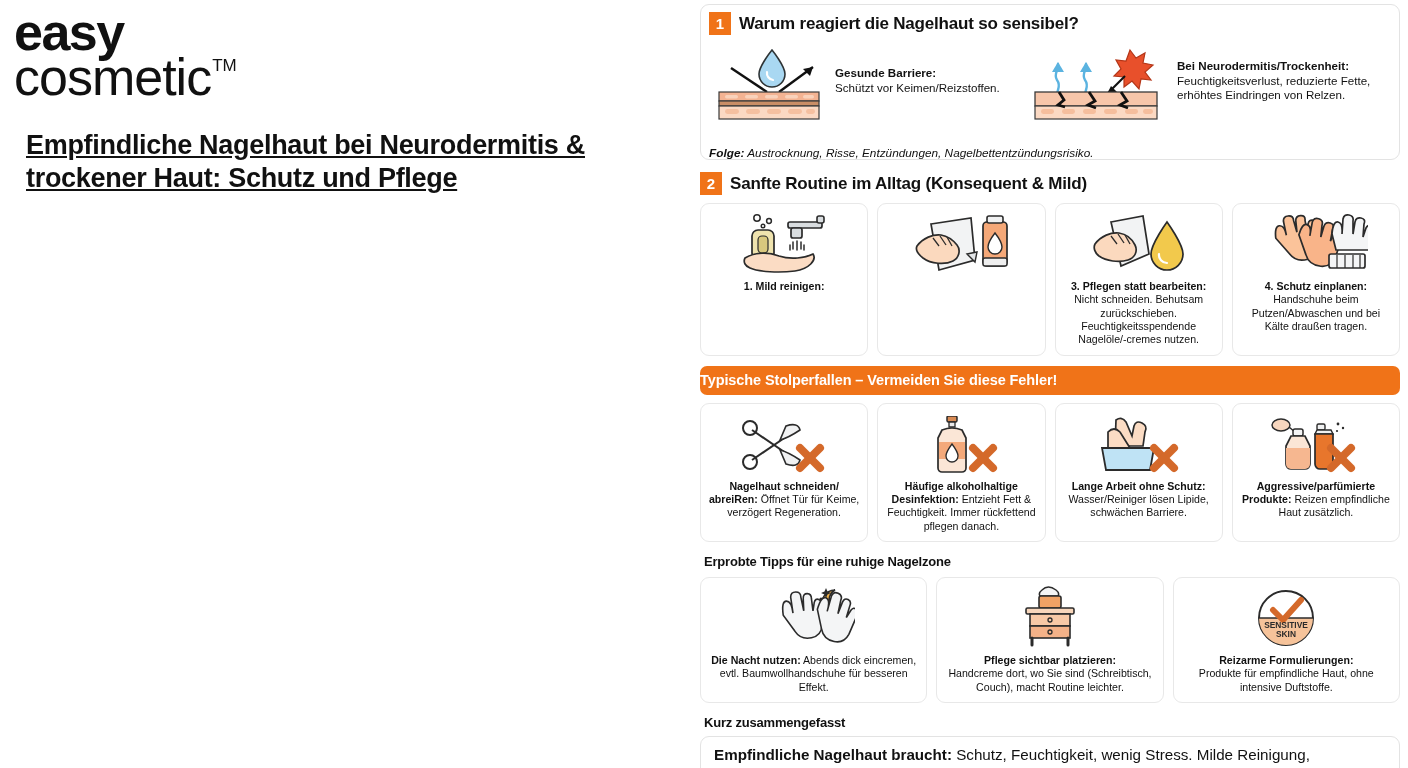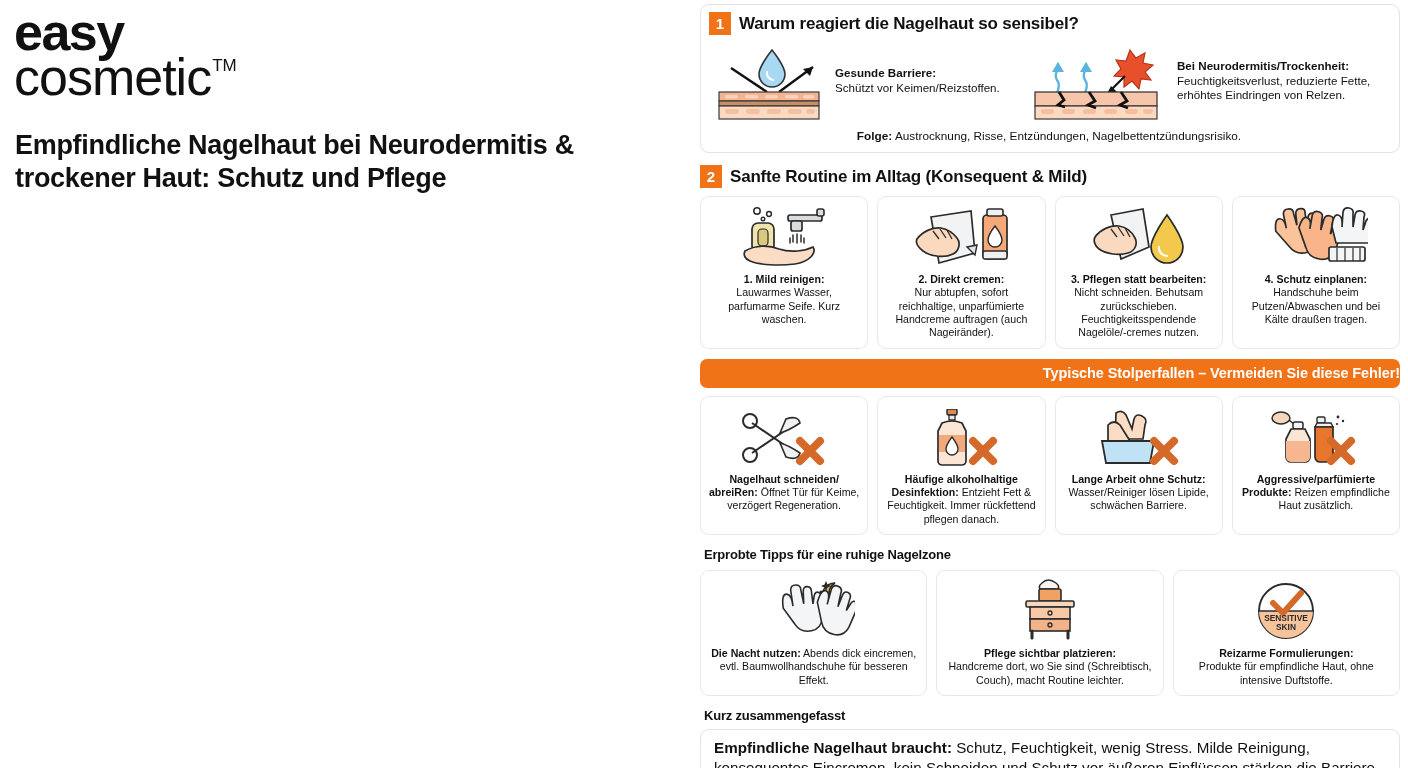--- a/index.html
+++ b/index.html
@@ -23,23 +23,23 @@
     color: #111; font-family: "Liberation Sans", sans-serif;
   }
   .brand-l2wrap { display: flex; align-items: flex-start; }
   .brand-l2 {
     font-size: 52px; font-weight: 400; letter-spacing: -1px;
     color: #111; font-family: "Liberation Sans", sans-serif;
   }
   .brand-tm { font-size: 17px; font-weight: 400; color: #111; margin-top: 4px; margin-left: 1px; }
 
   .left-title {
-    margin-top: 30px; margin-left: 7px;
+    margin-top: 30px; margin-left: 18px;
     font-size: 27px; font-weight: 700; color: #111;
-    line-height: 1.22; letter-spacing: -0.3px; max-width: 640px;
+    line-height: 1.22; letter-spacing: -0.3px; max-width: 640px; text-decoration: underline;
   }
 
   
   .right {
     width: 710px; height: 768px;
     padding: 4px 8px 0 2px;
     display: flex; flex-direction: column;
   }
 
   .sec-head { display: flex; align-items: center; gap: 8px; }
@@ -55,41 +55,41 @@
   }
 
   
   .s1 { padding: 7px 10px 9px 8px; height: 156px; }
   .s1-row { display: flex; align-items: center; margin-top: 7px; }
   .s1-col { display: flex; align-items: center; }
   .s1-col.a { width: 330px; }
   .s1-col.b { width: 360px; gap: 7px; }
   .s1-txt { font-size: 11.6px; line-height: 1.28; color: #111; }
   .s1-txt b { font-weight: 700; }
-  .s1-folge { text-align: center; font-size: 11.8px; color: #111; margin-top: 9px; }
+  .s1-folge { font-size: 11.8px; color: #111; margin-top: 26px; font-style: italic; }
   .s1-folge b { font-weight: 700; }
 
   
   .grid4 { display: grid; grid-template-columns: repeat(4, 1fr); gap: 9px; }
   .grid3 { display: grid; grid-template-columns: repeat(3, 1fr); gap: 9px; }
   .card {
     border: 1px solid #e8e8e8; border-radius: 9px; background: #fff;
     display: flex; flex-direction: column; align-items: center;
     padding: 8px 7px 8px 7px;
   }
   .card .ic { height: 62px; display: flex; align-items: flex-end; justify-content: center; }
   .card .ctext {
     text-align: center; font-size: 10.6px; line-height: 1.26; color: #111;
     margin-top: 6px;
   }
   .card .ctext b { font-weight: 700; }
 
   .banner {
     background: #F07318; color: #fff; border-radius: 7px;
-    text-align: right; font-size: 14.5px; font-weight: 700;
+    text-align: left; font-size: 14.5px; font-weight: 700;
     padding: 6px 0 7px 0; letter-spacing: -0.1px;
   }
 
   .plain-head { font-size: 13px; font-weight: 700; color: #111; letter-spacing: -0.2px; }
 
   .summary {
     border: 1px solid #e3e3e3; border-radius: 9px; background: #fff;
     padding: 8px 11px 9px 13px;
     font-size: 15.2px; line-height: 1.33; color: #111;
   }
@@ -225,44 +225,39 @@
                 <path d="M64 29 v9"></path>
                 <path d="M68 30 v7"></path>
               <path d="M57 33 v5"></path>
                 <path d="M71 33 v5"></path>
             </g>
             <path d="M12 46 C22 40 36 40 46 44 C58 48 72 46 80 42 C84 48 76 57 62 59 C46 61 26 60 17 56 C12 54 10 50 12 46Z" fill="#FBDCC4" stroke="#2b2b2b" stroke-width="1.7"></path>
           </svg>
         </div>
         <div class="ctext">
           <b>1. Mild reinigen:</b><br>
-          <span>Lauwarmes Wasser, parfumarme Seife. Kurz waschen.</span>
         </div>
       </div>
 
       <div class="card">
         <div class="ic">
           <svg width="104" height="62" viewBox="0 0 104 62">
             <path d="M22 12 L62 6 L66 48 L30 58 Z" fill="#F2F3F4" stroke="#2b2b2b" stroke-width="1.7"></path>
             <path d="M58 42 L68 40 L66 50 Z" fill="#E2E4E6" stroke="#2b2b2b" stroke-width="1.4"></path>
             <path d="M8 34 C14 26 24 22 32 23 C38 24 44 28 48 33 C52 38 50 46 44 49 C36 53 22 52 14 46 C9 42 6 38 8 34Z" fill="#FBD9BE" stroke="#2b2b2b" stroke-width="1.7"></path>
             <g stroke="#2b2b2b" stroke-width="1.3" fill="none">
               <path d="M24 26 l6 8"></path>
                 <path d="M31 24 l6 9"></path>
                 <path d="M38 25 l5 9"></path>
             </g>
             <rect x="74" y="10" width="24" height="44" rx="4" fill="#F5A878" stroke="#2b2b2b" stroke-width="1.7"></rect>
             <rect x="78" y="4" width="16" height="7" rx="2" fill="#F0F1F2" stroke="#2b2b2b" stroke-width="1.6"></rect>
             <rect x="74" y="46" width="24" height="8" rx="2" fill="#EFEFEF" stroke="#2b2b2b" stroke-width="1.5"></rect>
             <path d="M86 21 C86 21 93 30 93 35 A7 7 0 0 1 79 35 C79 30 86 21 86 21Z" fill="#fff" stroke="#2b2b2b" stroke-width="1.4"></path>
           </svg>
-        </div>
-        <div class="ctext">
-          <b>2. Direkt cremen:</b><br>
-          <span>Nur abtupfen, sofort reichhaltige, unparfümierte Handcreme auftragen (auch Nageiränder).</span>
         </div>
       </div>
 
       <div class="card">
         <div class="ic">
           <svg width="104" height="62" viewBox="0 0 104 62">
             <path d="M24 10 L56 4 L62 42 L34 54 Z" fill="#F2F3F4" stroke="#2b2b2b" stroke-width="1.7"></path>
             <path d="M8 32 C14 24 24 20 32 21 C39 22 45 27 48 33 C51 39 48 46 41 48 C32 51 19 49 12 44 C8 41 6 36 8 32Z" fill="#FBD9BE" stroke="#2b2b2b" stroke-width="1.7"></path>
             <g stroke="#2b2b2b" stroke-width="1.3" fill="none">
               <path d="M24 24 l6 8"></path>

